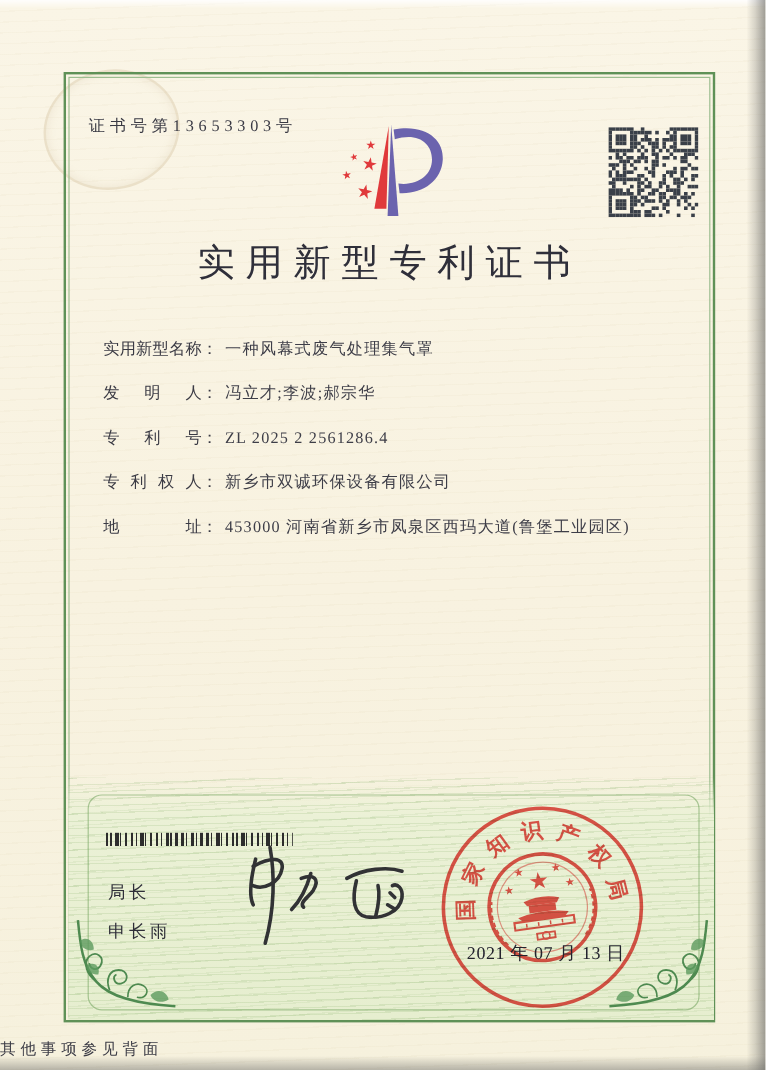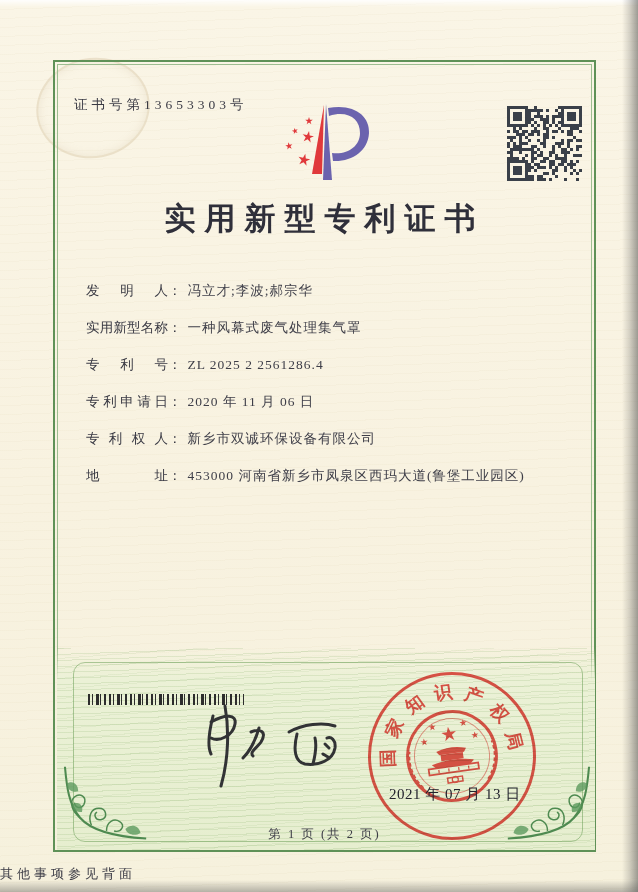--- a/index.html
+++ b/index.html
@@ -24,21 +24,21 @@
   .frame-inner{position:absolute;inset:2px;border:1px solid #9dbd90;}
   
   .watermark{position:absolute;left:36px;top:58px;width:110px;height:96px;border-radius:50%;
     border:2px solid rgba(205,185,150,0.35);box-shadow:inset 0 0 8px rgba(205,185,150,0.25);
     transform:rotate(-12deg);}
   
   .cert-no{position:absolute;left:74px;top:96px;font-size:13.5px;letter-spacing:4px;color:#3a3a44;}
   .logo{position:absolute;left:276px;top:103px;width:96px;height:100px;}
   .qr{position:absolute;left:507px;top:106px;width:75px;height:75px;}
   .title{position:absolute;left:53px;top:198px;width:543px;margin:0;text-align:center;
-    font-size:31px;font-weight:700;letter-spacing:9px;color:#2f2f3a;}
+    font-size:31px;font-weight:400;letter-spacing:9px;color:#2f2f3a;}
   
   .fields{position:absolute;left:86px;top:280px;width:494px;font-size:13.5px;color:#3e3e48;}
   .frow{position:relative;line-height:22px;margin-bottom:15px;white-space:nowrap;}
   .flabel{display:inline-block;width:82px;text-align:justify;text-align-last:justify;
     vertical-align:top;color:#3a3a44;}
   .fcolon{display:inline-block;margin-right:6px;color:#3a3a44;}
   .fvalue{letter-spacing:1px;}
   .frow .pair-right{position:absolute;left:231px;top:0;}
   
   .paras{position:absolute;left:84px;top:536px;width:494px;font-size:13.5px;line-height:26.5px;
@@ -448,42 +448,43 @@
           <rect x="42" y="72" width="3" height="3"></rect>
           <rect x="57" y="72" width="3" height="3"></rect>
           <rect x="69" y="72" width="3" height="3"></rect>
         </g>
       </svg></div>
 
   <h1 class="title">实用新型专利证书</h1>
 
   <div class="fields">
     <div class="frow">
+      <span class="flabel">实用新型名称</span><span class="fcolon">：</span><span class="fvalue">一种风幕式废气处理集气罩</span>
+    </div>
+    <div class="frow">
       <span class="flabel">发明人</span><span class="fcolon">：</span><span class="fvalue">冯立才;李波;郝宗华</span>
     </div>
     <div class="frow">
-      <span class="flabel">实用新型名称</span><span class="fcolon">：</span><span class="fvalue">一种风幕式废气处理集气罩</span>
-    </div>
-    <div class="frow">
       <span class="flabel">专利号</span><span class="fcolon">：</span><span class="fvalue">ZL 2025 2 2561286.4</span>
-    </div>
-    <div class="frow">
-      <span class="flabel">专利申请日</span><span class="fcolon">：</span><span class="fvalue">2020 年 11 月 06 日</span>
     </div>
     <div class="frow">
       <span class="flabel">专利权人</span><span class="fcolon">：</span><span class="fvalue">新乡市双诚环保设备有限公司</span>
     </div>
     <div class="frow">
       <span class="flabel">地址</span><span class="fcolon">：</span><span class="fvalue">453000 河南省新乡市凤泉区西玛大道(鲁堡工业园区)</span>
     </div>
   </div>
 
 
   <div class="barcode"></div>
 
+  <div class="officer">
+    <div>局长</div>
+    <div class="name">申长雨</div>
+  </div>
 
   <svg class="signature" viewBox="0 0 175 98" xmlns="http://www.w3.org/2000/svg">
     <g fill="none" stroke="#191920" stroke-width="3" stroke-linecap="round" stroke-linejoin="round" opacity="0.88">
       <path d="M28,18 C24,34 22,48 26,56"></path>
       <path d="M26,24 C40,16 52,16 50,26 C48,38 34,44 26,40"></path>
       <path d="M40,8 C44,30 44,60 36,88"></path>
       <path d="M74,30 C70,44 64,54 58,60"></path>
       <path d="M66,34 C76,30 82,34 76,44 C72,50 64,54 68,58"></path>
       <path d="M104,34 C118,26 138,24 150,28"></path>
       <path d="M112,36 C108,52 110,64 120,66 C134,68 148,62 150,50 C151,42 146,38 142,40"></path>
@@ -526,19 +527,18 @@
         <span style="transform: rotate(-28deg) translate(0px, -64px);">知</span>
         <span style="transform: rotate(0deg) translate(0px, -64px);">识</span>
         <span style="transform: rotate(28deg) translate(0px, -64px);">产</span>
         <span style="transform: rotate(56deg) translate(0px, -64px);">权</span>
         <span style="transform: rotate(84deg) translate(0px, -64px);">局</span>
       </div>
   </div>
 
   <div class="seal-date">2021 年 07 月 13 日</div>
 
-  <div class="footer-page">第 1 页 (共 2 页)</div>
   <div class="back-note">其他事项参见背面</div>
 
   <div class="scan-top"></div>
   <div class="scan-right"></div>
   <div class="scan-bottom"></div>
 </div>
 
 </body></html>

